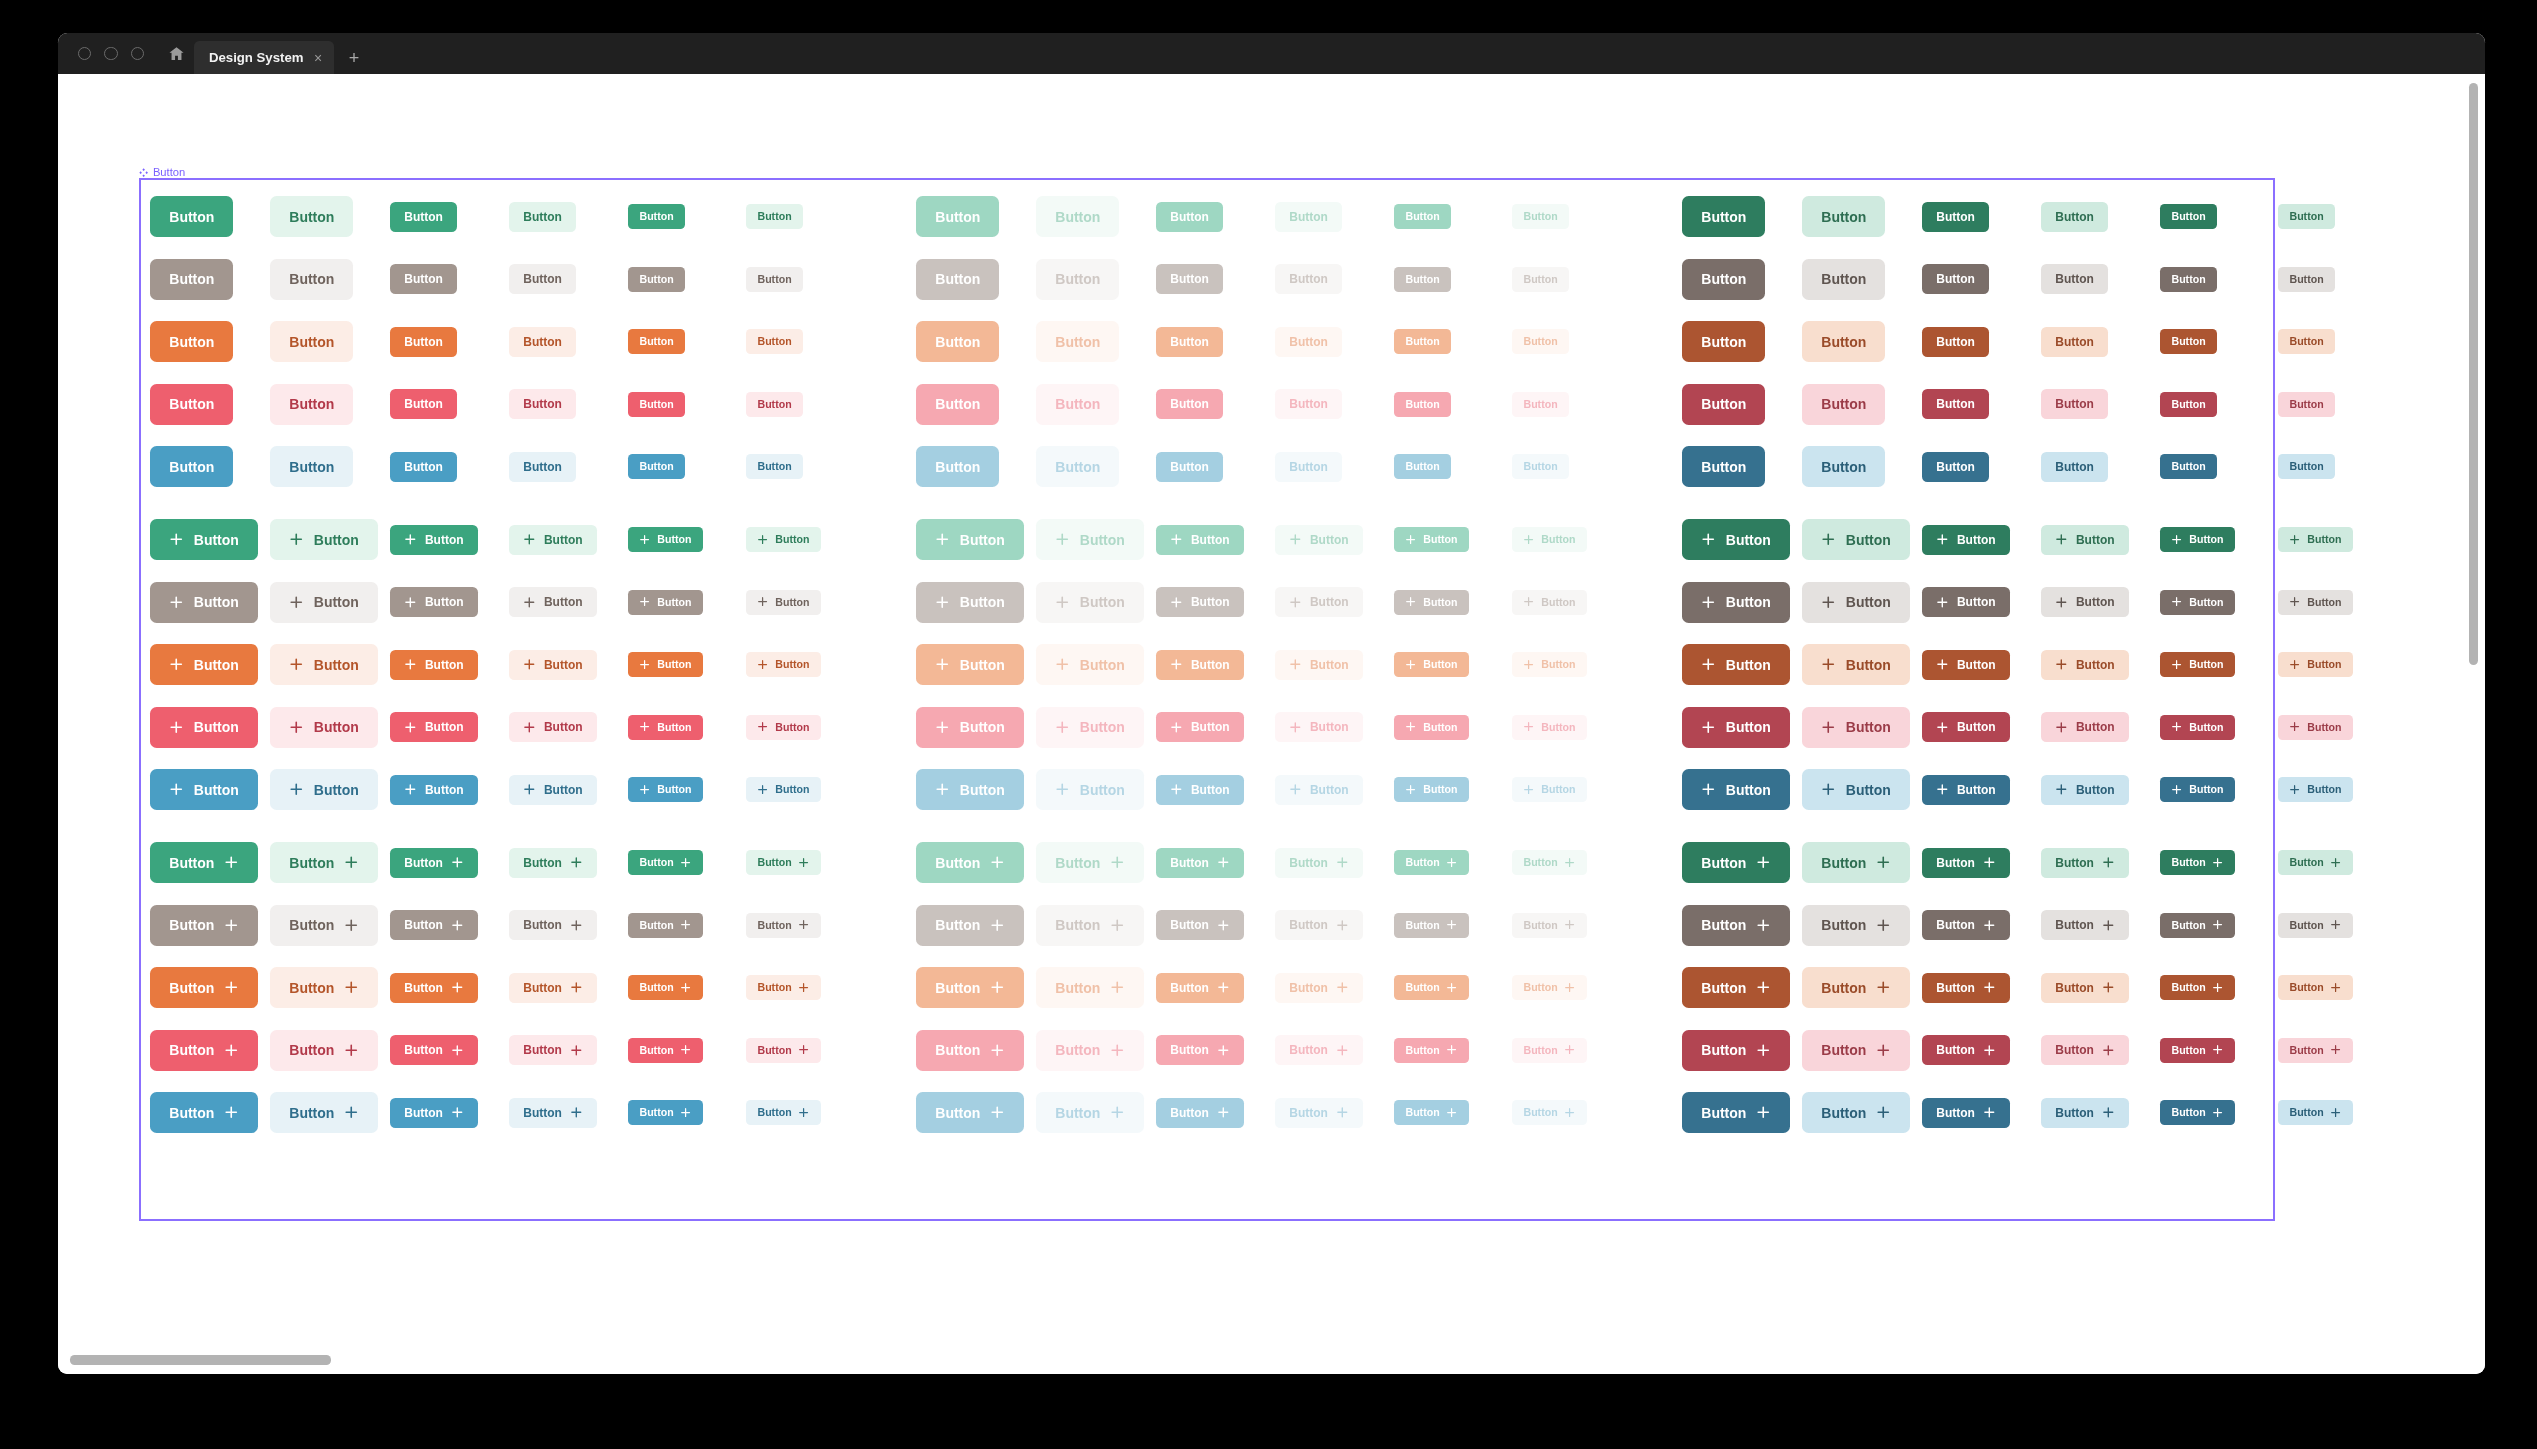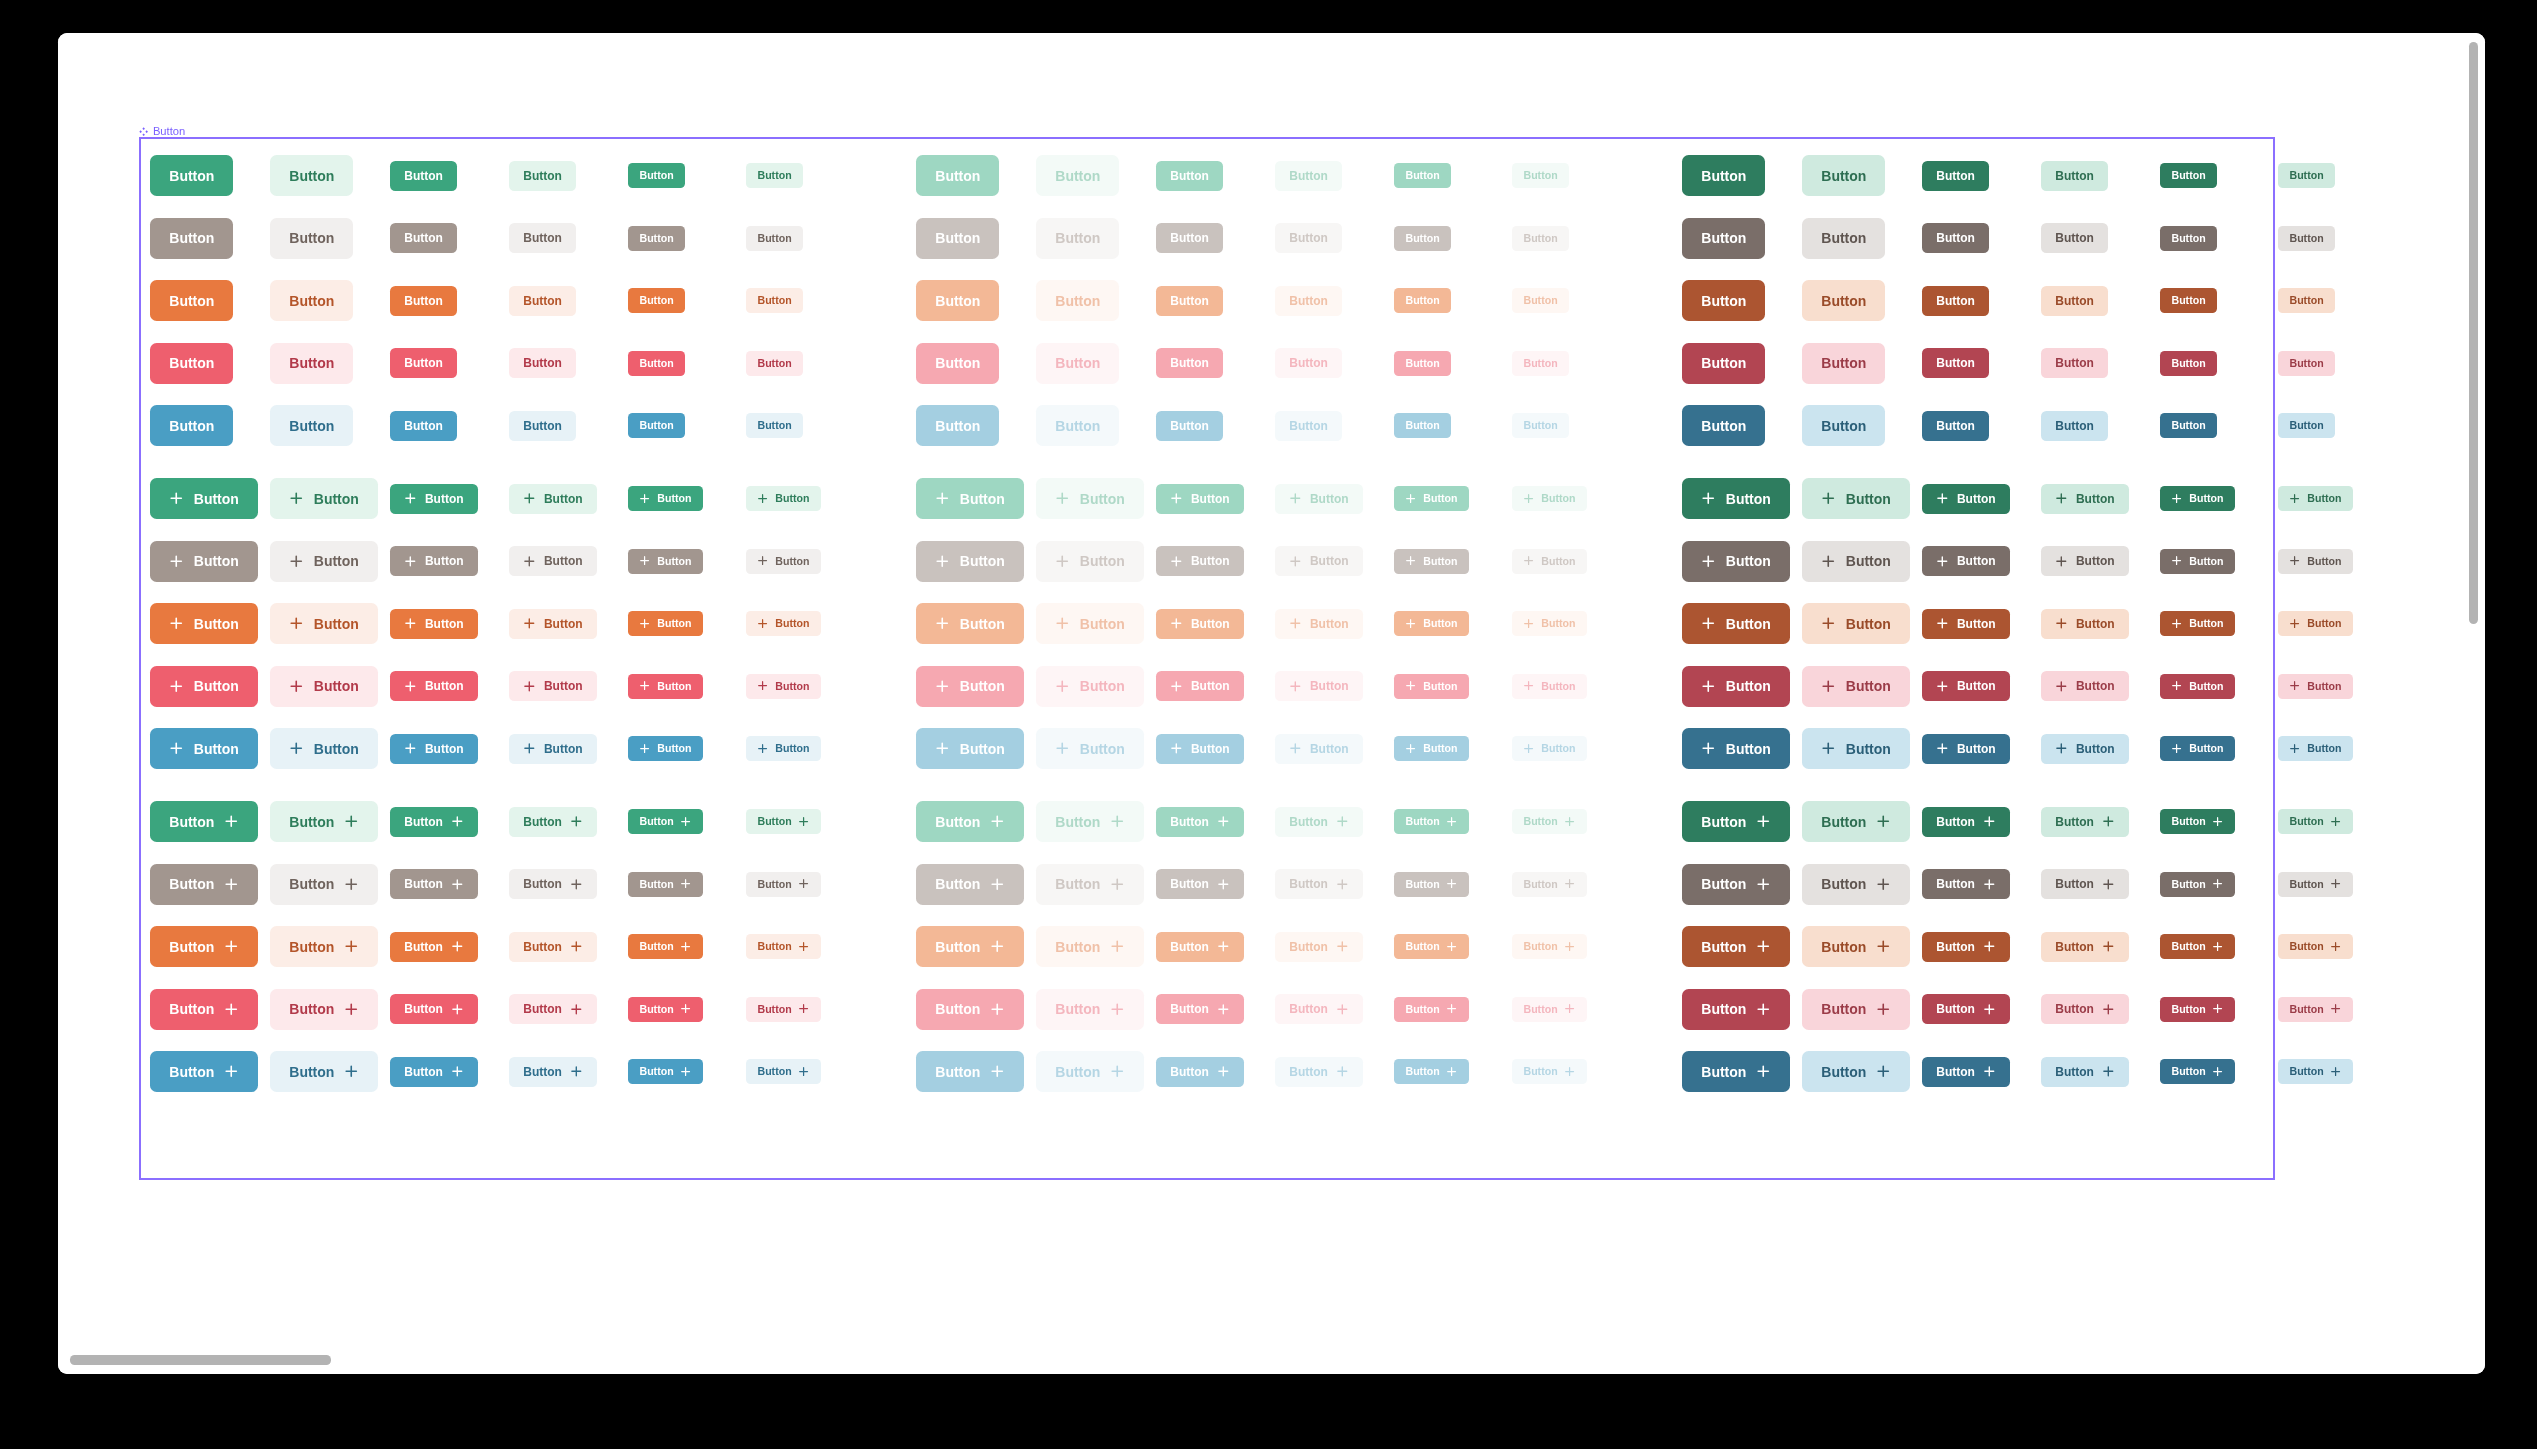--- a/index.html
+++ b/index.html
@@ -186,20 +186,37 @@
     width: 261px; height: 9.3px;
     background: #b3b3b3;
     border-radius: 4.6px;
   }
 </style>
 </head>
 <body>
 
 <div class="window">
 
+  <div class="titlebar">
+    <div class="traffic">
+      <span class="dot"></span>
+      <span class="dot"></span>
+      <span class="dot"></span>
+    </div>
+    <div class="home-btn">
+      <svg class="diamond-icon" width="17" height="17" viewBox="0 0 24 24">
+        <path d="M12 3 L22 11 h-3 v10 h-5 v-6 h-4 v6 H5 V11 H2 Z" fill="#9b9b9b"></path>
+      </svg>
+    </div>
+    <div class="tab">
+      <span class="tab-title">Design System</span>
+      <span class="tab-close">×</span>
+    </div>
+    <div class="new-tab">+</div>
+  </div>
 
   <div class="canvas">
 
     <div class="frame-label">
       <svg class="diamond-icon" width="9.3" height="9.3" viewBox="0 0 16 16">
         <path d="M8 0.6 L10.2 2.8 L8 5 L5.8 2.8 Z M13.2 5.8 L15.4 8 L13.2 10.2 L11 8 Z M2.8 5.8 L5 8 L2.8 10.2 L0.6 8 Z M8 11 L10.2 13.2 L8 15.4 L5.8 13.2 Z" fill="#7B61FF"></path>
       </svg>
       <span>Button</span>
     </div>
 

